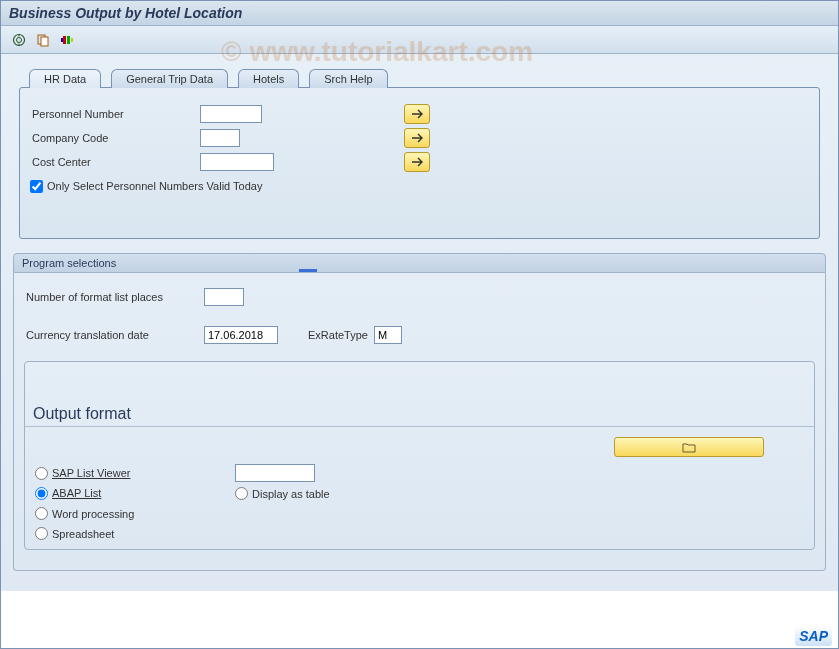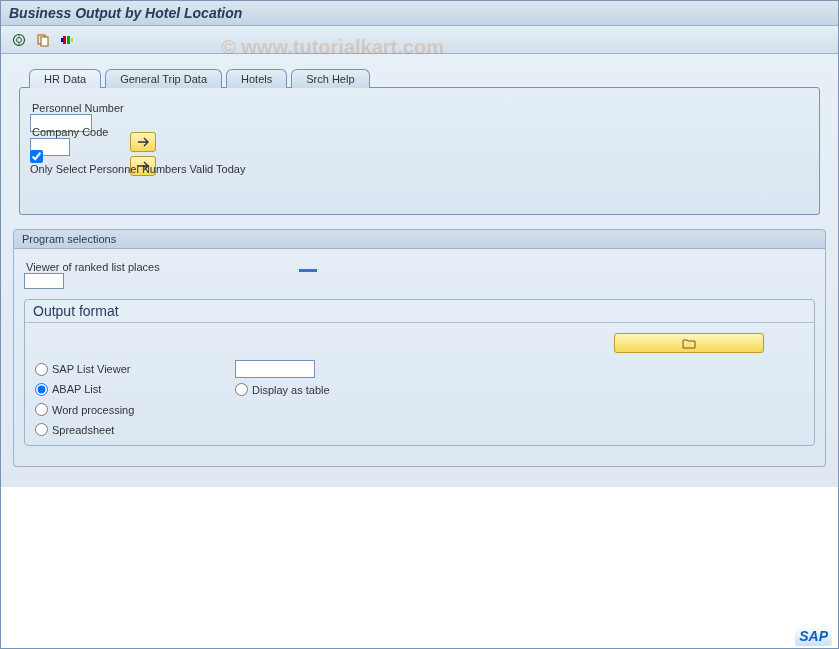--- a/index.html
+++ b/index.html
@@ -1,41 +1,41 @@
 <!DOCTYPE html>
 <html><head>
 <meta charset="utf-8">
 <style>
   * { box-sizing: border-box; margin: 0; padding: 0; }
   body { font-family: Arial, sans-serif; font-size: 11px; color: #333; background: #fff; width: 839px; height: 649px; position: relative; border: 1px solid #7893b4; }
   .title-bar { background: linear-gradient(#dce6ef,#c4d4e4); padding: 4px 8px; font-weight: bold; font-style: italic; font-size: 14px; color: #2a3a5a; border-bottom: 1px solid #9fb3c8; }
   .toolbar { background: linear-gradient(#e6eff7,#d2dfec); padding: 4px 8px; border-bottom: 1px solid #9fb3c8; display: flex; gap: 4px; align-items: center; height: 28px; }
   .tb-btn { width: 20px; height: 20px; border: 1px solid transparent; border-radius: 3px; display: flex; align-items: center; justify-content: center; cursor: pointer; }
-  .watermark { position:absolute; top:35px; left:220px; font-size:20px; font-weight:bold; color:rgba(200,120,50,0.25); pointer-events:none; }
+  .watermark { position:absolute; top:35px; left:220px; font-size:28px; font-weight:bold; color:rgba(200,120,50,0.25); pointer-events:none; }
   .content { background: linear-gradient(#e7eff7,#e0e9f3); padding: 8px 10px 10px 10px;}
-  .tab-row { display:flex; gap:2px; padding: 6px 10px 0 18px; }
+  .tab-row { display:flex; gap:8px; padding: 6px 10px 0 18px; }
   .tab { padding:3px 14px; border:1px solid #7893b4; border-bottom:none; border-top-left-radius:6px; border-top-right-radius:6px; background:linear-gradient(#e4edf6,#cbdaeb); font-size:11px; cursor:pointer; margin-right:2px; position:relative; top:1px;}
   .tab.active { background:linear-gradient(#edf4fb,#dde8f3); font-weight:normal; z-index:2; }
   .tab-body { border:1px solid #7893b4; background:linear-gradient(#e5eef6,#d9e5f0); border-radius:3px; padding:14px 10px 40px 10px; margin:0 8px 14px 8px;}
-  .field-row { display:flex; align-items:flex-start; height:24px;flex-direction:column; }
+  .field-row { display:flex; align-items:center; height:24px; }
   .label { width: 170px; padding-left:2px; }
   .inp { background:#fff; border:1px solid #7893b4; height:18px; font-size:11px; padding:1px 3px; }
   .w60 { width:62px; } .w40{width:40px;} .w30{width:28px;} .w70{width:74px;} .w80{width:80px;}
   .ext-btn { width:26px; height:20px; background:linear-gradient(#fff6b8,#f8d85a); border:1px solid #b89a2e; border-radius:3px; display:flex; align-items:center; justify-content:center; cursor:pointer; }
   .ext-btn svg{display:block;}
   .ext-col { margin-left: 100px; }
   .check { margin-right:4px; vertical-align:middle; }
   .section-title { background:linear-gradient(#d2dfec,#c2d2e4); border:1px solid #9fb3c8; border-radius:4px 4px 0 0; padding:3px 8px; font-size:11px; color:#2a3a5a; margin:0 2px;}
   .section-body { border:1px solid #9fb3c8; border-top:none; background:linear-gradient(#e5eef6,#dde7f2); padding:12px 10px 20px 10px; margin:0 2px 10px 2px; border-radius:0 0 4px 4px;}
   .sub-group { border:1px solid #9fb3c8; border-radius:4px; margin-top:14px; background:linear-gradient(#e5eef6,#dde7f2);}
-  .sub-group-title { border-bottom:1px solid #b0c0d4; padding:3px 8px; font-size:14px; color:#2a3a5a;}
+  .sub-group-title { border-bottom:1px solid #b0c0d4; padding:3px 8px; font-size:16px; color:#2a3a5a;margin-top:40px;}
   .sub-group-body { padding:10px 10px 6px 10px;}
   .radio-row { display:flex; align-items:center; height:20px; }
   .radio-row input { margin-right:4px; }
-  .radio-col1 { width:200px; display:flex; align-items:center; }
+  .radio-col1 { width:200px; display:flex; align-items:center;text-decoration:underline; }
   .radio-col2 { width:200px; display:flex; align-items:flex-end; }
   .folder-btn { width:150px; height:20px; background:linear-gradient(#fff6b8,#f8d85a); border:1px solid #b89a2e; border-radius:3px; display:flex; align-items:center; justify-content:center; cursor:pointer; }
   .sap-logo { position:absolute; right:6px; bottom:4px; font-family: Arial; font-size:14px; font-weight:bold; font-style:italic; color:#0a5fc2; }
   .sap-logo span{background:linear-gradient(#fff,#cce1f7); padding:2px 4px; border-radius:3px;font-style:italic;}
   .blue-mark { position:absolute; left:298px; top:268px; width:18px; height:3px; background:#3a6fd8;}
 </style>
 </head>
 <body>
 
 <div class="title-bar">Business Output by Hotel Location</div>
@@ -93,30 +93,48 @@
       <div style="width:104px;"><input class="inp w40" value="" style=""></div>
       <div class="ext-col">
           <div class="ext-btn">
             <svg width="12" height="10" viewBox="0 0 12 10">
               <path d="M1 5 L11 5 M7 1 L11 5 L7 9" fill="none" stroke="#333" stroke-width="1.4"></path>
             </svg>
           </div>
         </div>
     </div>
     <div class="field-row">
+      <div class="label">Cost Center</div>
+      <div style="width:104px;"><input class="inp w70" value="" style=""></div>
+      <div class="ext-col">
+          <div class="ext-btn">
+            <svg width="12" height="10" viewBox="0 0 12 10">
+              <path d="M1 5 L11 5 M7 1 L11 5 L7 9" fill="none" stroke="#333" stroke-width="1.4"></path>
+            </svg>
+          </div>
+        </div>
+    </div>
+    <div class="field-row">
       <input type="checkbox" class="check" checked="" style="">
       <span>Only Select Personnel Numbers Valid Today</span>
     </div>
   </div>
 
   <div class="section-title">Program selections</div>
   <div class="section-body">
     <div class="field-row" style="margin-bottom:14px;">
-      <div class="label" style="width:180px;">Viewer of ranked list places</div>
+      <div class="label" style="width:180px;">Number of format list places</div>
       <input class="inp w40" value="" style="">
+    </div>
+    <div class="field-row">
+      <div class="label" style="width:180px;">Currency translation date</div>
+      <input class="inp w70" value="17.06.2018" style="">
+      <div style="width:30px;"></div>
+      <div style="margin-right:6px;">ExRateType</div>
+      <input class="inp w30" value="M" style="">
     </div>
 
     <div class="sub-group">
       <div class="sub-group-title">Output format</div>
       <div class="sub-group-body">
         <div style="display:flex; justify-content:flex-end; padding-right:40px; margin-bottom:6px;">
           <div class="folder-btn">
             <svg width="14" height="11" viewBox="0 0 14 11">
                 <path d="M1 2 L5 2 L6 3 L13 3 L13 10 L1 10 Z" fill="none" stroke="#6a5a2a" stroke-width="1"></path>
               </svg>

